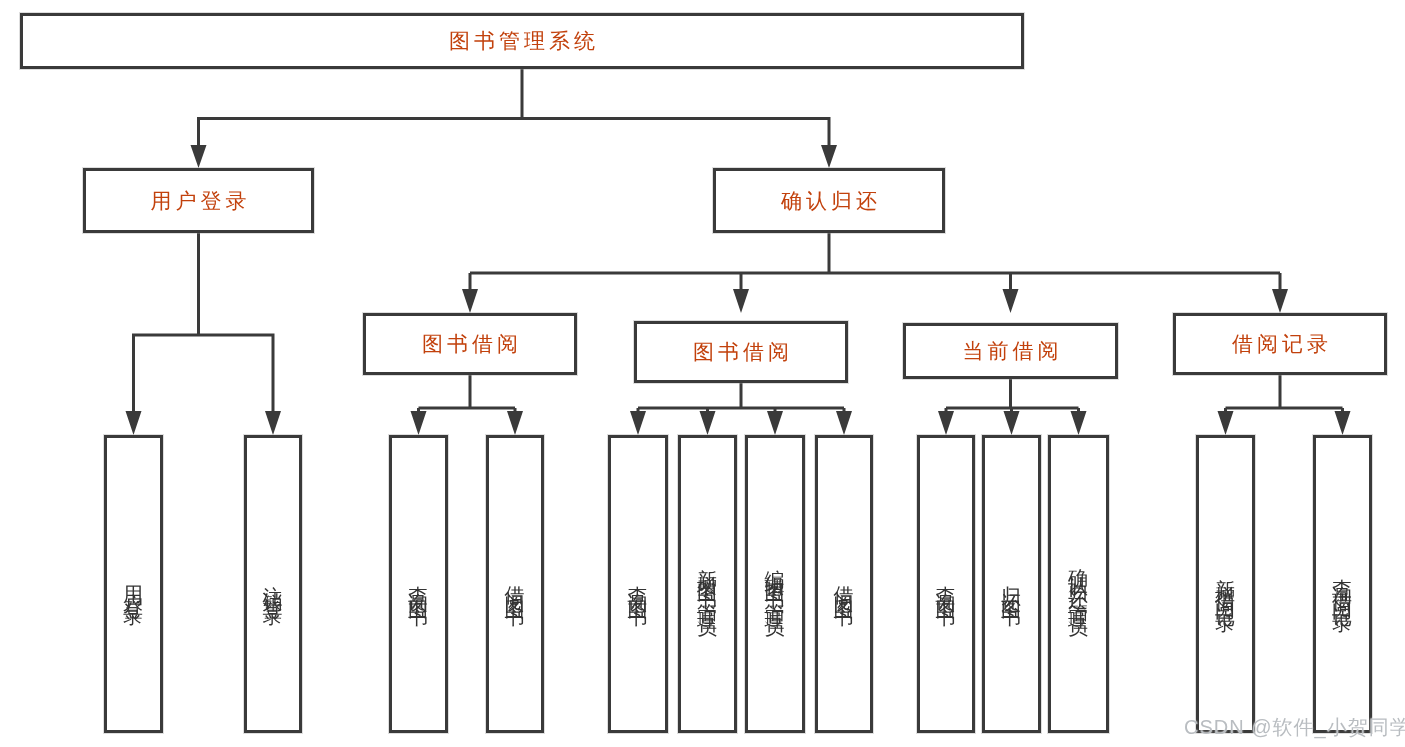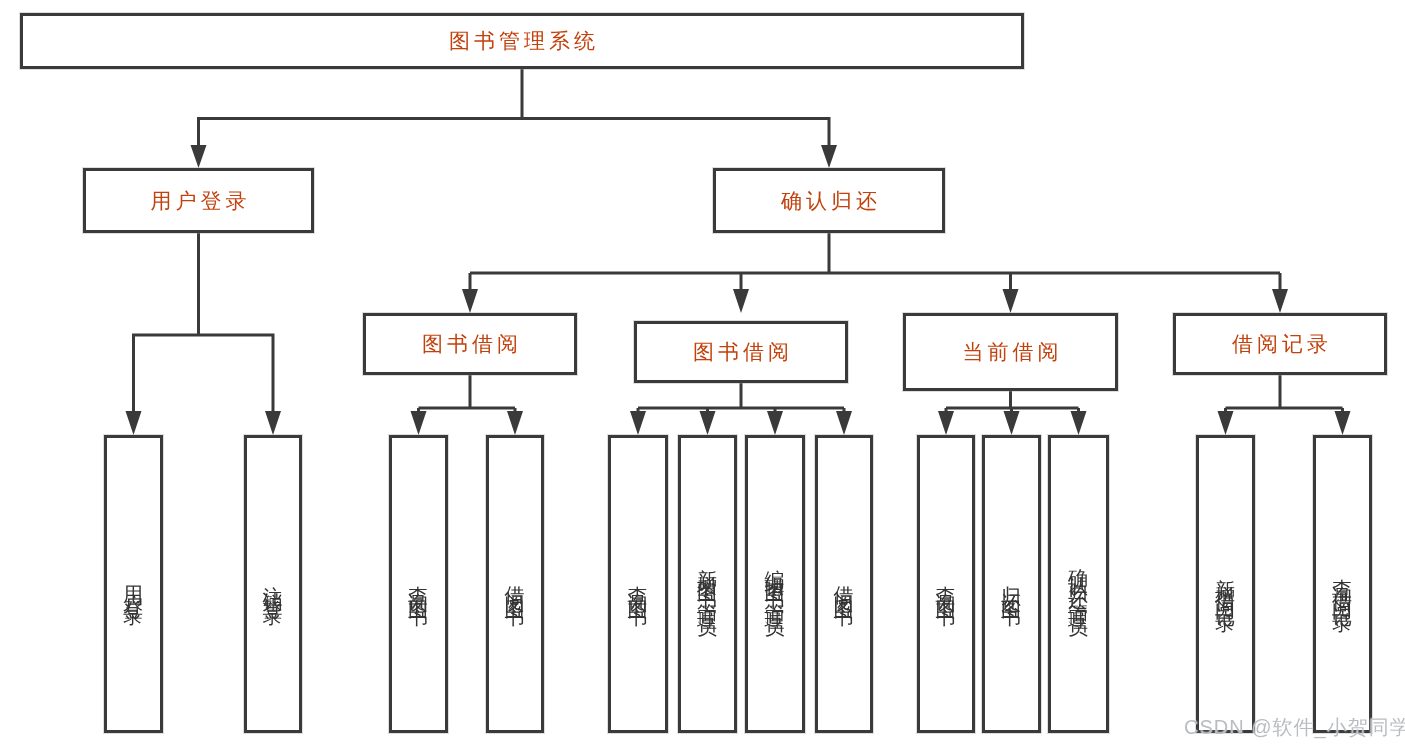--- a/index.html
+++ b/index.html
@@ -41,21 +41,21 @@
     letter-spacing: 7px;
     line-height: 1.1;
     white-space: nowrap;
   }
   
   #root   { left:20px;   top:13px;  width:1004px; height:56px; }
   #b-user { left:83px;   top:168px; width:231px;  height:65px; }
   #b-mgmt { left:713px;  top:168px; width:232px;  height:65px; }
   #g0 { left:363px;  top:313px; width:214px; height:62px; }
   #g1 { left:634px;  top:313px; width:214px; height:62px;margin-top:8px; }
-  #g2 { left:903px;  top:313px; width:215px; height:78px; }
+  #g2 { left:903px;  top:323px; width:215px; height:56px; }
   #g3 { left:1173px; top:313px; width:214px; height:62px; }
   .leaf { top:435px; height:298px; width:59px; }
   #l-a1 { left:104px; }
   #l-a2 { left:244px; width:58px; }
   #l-b1 { left:389px; }
   #l-b2 { left:486px; width:58px; }
   #l-c1 { left:608px; width:60px; }
   #l-c2 { left:678px; }
   #l-c3 { left:745px; width:60px; }
   #l-c4 { left:815px; width:58px; }

